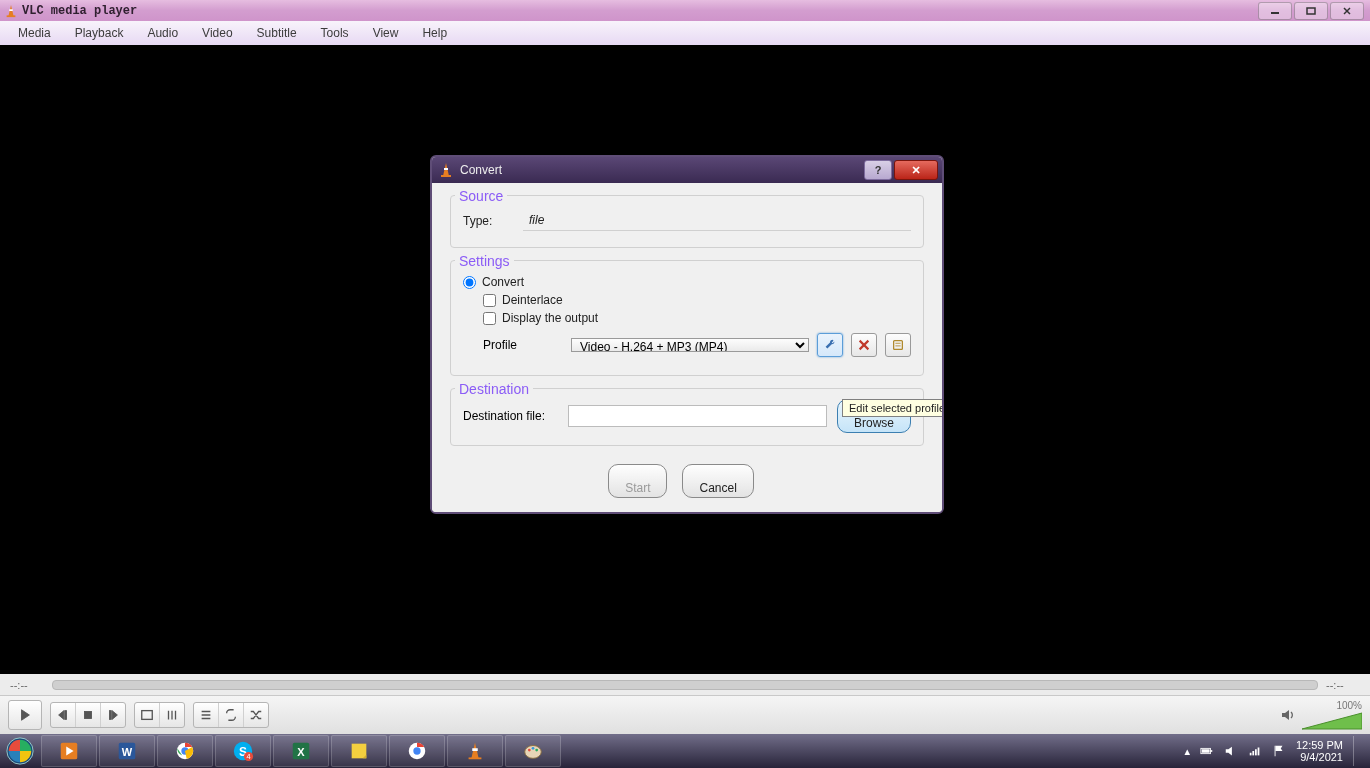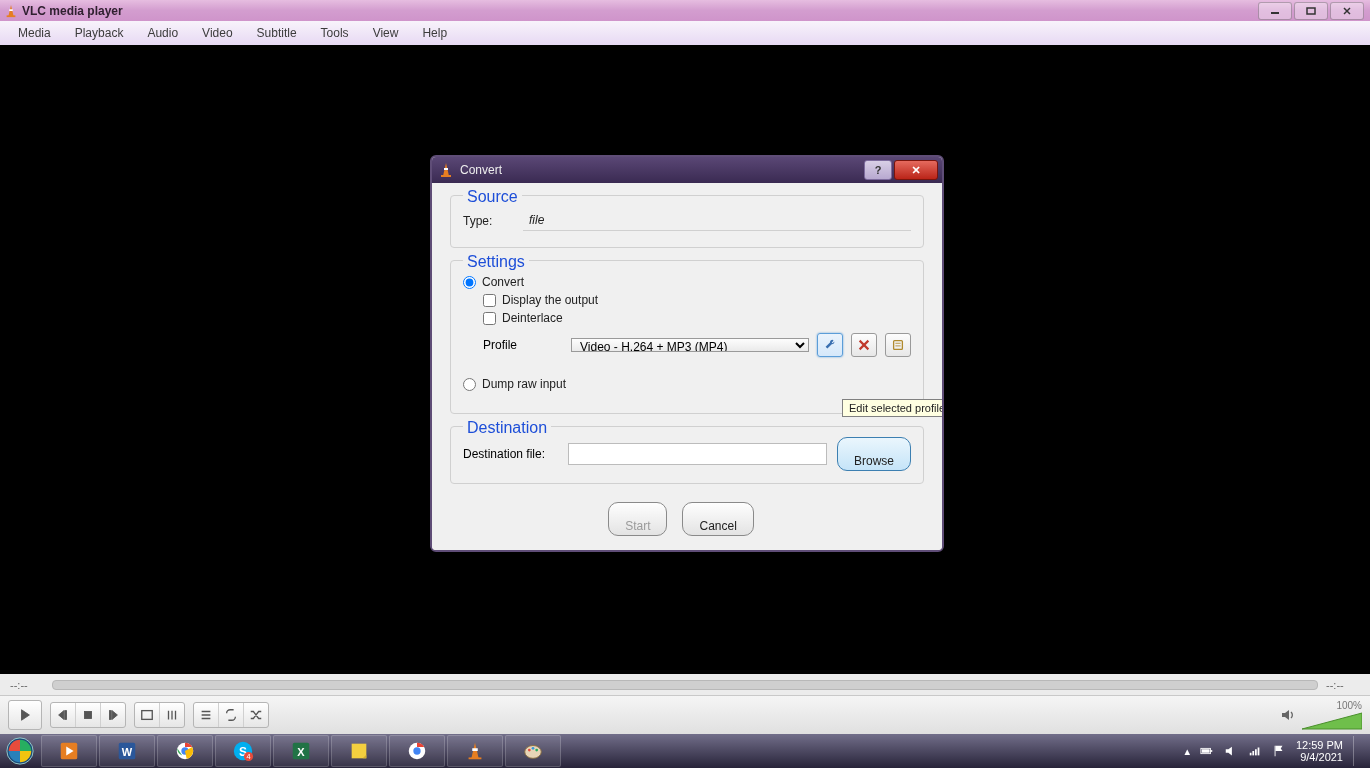--- a/index.html
+++ b/index.html
@@ -5,21 +5,21 @@
   html, body { margin:0; padding:0; width:1370px; height:768px; overflow:hidden; font-family:"Segoe UI", Tahoma, sans-serif; font-size:12px; background:#000; }
   
   
   .os-titlebar {
     height:21px;
     background:linear-gradient(#e6bde0,#d39dcf 50%,#cf94ca);
     display:flex; align-items:center; padding:0 0 0 4px; color:#302030;
     position:relative;
   }
   .os-titlebar .cone { width:14px; height:14px; margin-right:4px; }
-  .os-titlebar .app-name { font-weight:600; }
+  .os-titlebar .app-name { font-weight:600;font-family:Liberation Mono, monospace; }
   .win-buttons { position:absolute; right:6px; top:2px; display:flex; gap:2px; }
   .win-buttons .wb { width:32px; height:16px; background:rgba(255,255,255,0.35); border:1px solid rgba(0,0,0,0.25); border-radius:3px; display:flex; align-items:center; justify-content:center; font-size:10px; color:#333; }
   .win-buttons .wb svg { width:12px; height:8px; }
   
   
   .menubar {
     height:24px;
     background:linear-gradient(#f8f3fb,#e7d9f3);
     border-bottom:1px solid #c9b8da;
     display:flex; align-items:center; padding:0 6px; color:#3c3c3c;
@@ -61,21 +61,21 @@
     display:flex; align-items:center; padding:0 4px 0 6px; color:#eee; font-size:12px;
   }
   .dialog-titlebar .cone { width:16px; height:16px; margin-right:6px; }
   .dialog-titlebar .dtitle { flex:1; }
   .dialog-titlebar .dlg-btn { height:18px; display:flex; align-items:center; justify-content:center; border-radius:3px; margin-left:2px; font-size:11px; font-weight:bold; }
   .dialog-titlebar .helpb { width:26px; background:linear-gradient(#d8cfe6,#b8a9d0); color:#333; border:1px solid #7d6b9d; }
   .dialog-titlebar .closeb { width:42px; background:linear-gradient(#e56a5e,#ba2418); color:#fff; border:1px solid #7a140c; }
   
   .dialog-body { padding:12px 18px 14px 18px; background:#f0f0f0; }
   .fieldset { border:1px solid #d0d0d0; border-radius:4px; padding:10px 12px 12px 12px; margin-bottom:12px; position:relative; }
-  .fieldset .legend { position:absolute; top:-8px; left:12px; background:#f0f0f0; padding:0 4px; color:#1d4ed8; font-size:16px; }
+  .fieldset .legend { position:absolute; top:-8px; left:4px; background:#f0f0f0; padding:0 4px; color:#8b5cf6; font-size:14px; }
   .kv-row { display:flex; align-items:center; gap:10px; margin:4px 0; }
   .kv-row .k { width:50px; color:#222; }
   .kv-row .v-input { flex:1; height:20px; border:1px solid #bcbcbc; background:#fff; padding:0 6px; font:inherit; color:#222; }
   .kv-row .v-static { flex:1; height:20px; border-bottom:1px solid #d0d0d0; padding:0 6px; display:flex; align-items:center; color:#222;font-style:italic; }
   
   .radio-row, .check-row { display:flex; align-items:center; gap:6px; margin:4px 0; color:#222; }
   .sub-check { margin-left:20px; }
   input[type=radio], input[type=checkbox]{ margin:0; }
   
   .profile-row { display:flex; align-items:center; gap:8px; margin:8px 0 0 20px; }
@@ -265,25 +265,25 @@
     <div class="fieldset" style="padding-bottom:18px">
       <span class="legend">Settings</span>
 
       <label class="radio-row">
         <input type="radio" name="mode" checked="" style="">
         <span>Convert</span>
       </label>
 
       <label class="check-row sub-check">
         <input type="checkbox" style="">
-        <span>Display the output</span>
+        <span>Deinterlace</span>
       </label>
       <label class="check-row sub-check">
         <input type="checkbox" style="">
-        <span>Deinterlace</span>
+        <span>Display the output</span>
       </label>
 
       <div class="profile-row">
         <span class="plabel">Profile</span>
         <select class="profile-select">
           <option>Video - H.264 + MP3 (MP4)</option>
         </select>
         <div class="icon-btn hot" title="Edit selected profile">
           <svg viewBox="0 0 16 16">
               <path d="M11 2a3 3 0 0 0-3 3l-5 5 2 2 5-5a3 3 0 0 0 3-3l-2 2-1-1 2-2z" fill="#3a6fb0"></path>
@@ -297,24 +297,20 @@
         </div>
         <div class="icon-btn">
           <svg viewBox="0 0 16 16">
               <rect x="3" y="3" width="10" height="10" rx="1" fill="none" stroke="#b08a2e" stroke-width="1.5"></rect>
               <line x1="5" y1="6" x2="11" y2="6" stroke="#b08a2e"></line>
               <line x1="5" y1="9" x2="11" y2="9" stroke="#b08a2e"></line>
             </svg>
         </div>
       </div>
 
-      <label class="radio-row" style="margin-top:20px">
-        <input type="radio" name="mode" style="">
-        <span>Dump raw input</span>
-      </label>
     </div>
 
     <div class="fieldset">
       <span class="legend">Destination</span>
       <div class="dest-row">
         <span class="dl">Destination file:</span>
         <input value="" style="">
         <button class="win7-btn primary">Browse</button>
       </div>
     </div>

